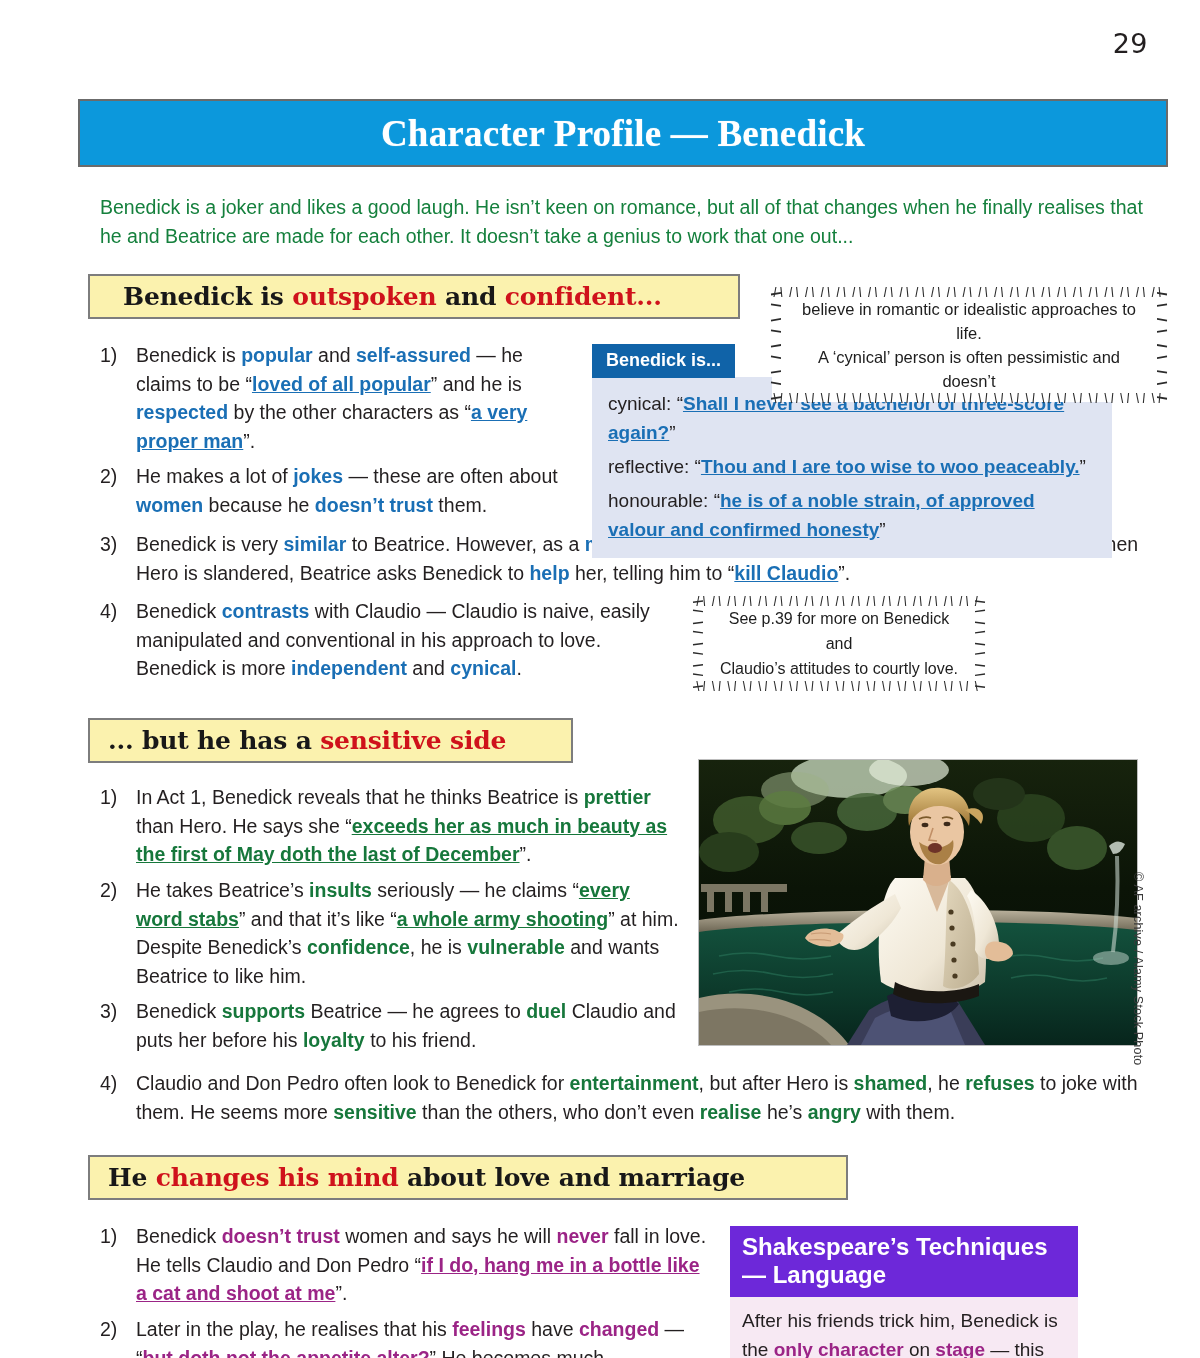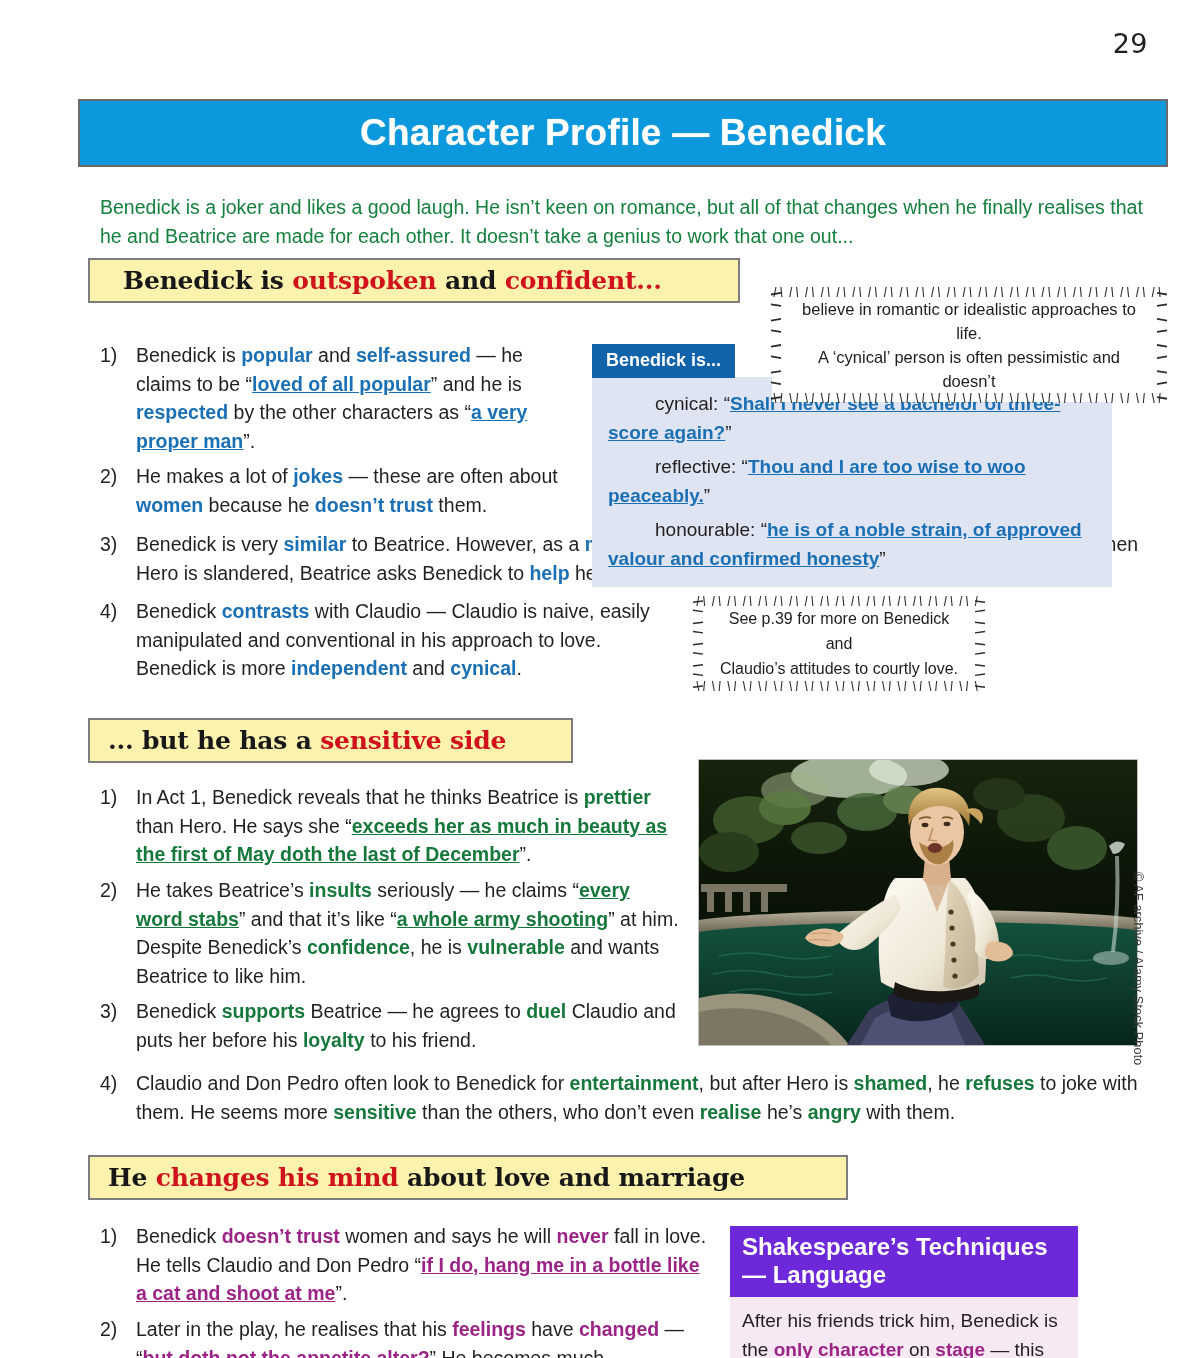--- a/index.html
+++ b/index.html
@@ -37,21 +37,21 @@
     width: 1090px;
     height: 68px;
     background: #0c98dc;
     border: 2px solid #6b6b6b;
     box-sizing: border-box;
     display: flex;
     align-items: center;
     justify-content: center;
   }
   .title-bar .title-text {
-    font-family: Liberation Sans, sans-serif;
+    font-family: Liberation Serif, serif;
     font-weight: bold;
     font-size: 37px;
     color: #ffffff;
     letter-spacing: 0.2px;
     text-shadow: 0 0 1px rgba(255,255,255,0.6);
   }
 
   
   .intro {
     position: absolute;
@@ -72,21 +72,21 @@
     display: flex;
     align-items: center;
     padding-left: 18px;
     font-family: "DejaVu Serif", serif;
     font-weight: bold;
     font-size: 25px;
     color: #181818;
     letter-spacing: -0.2px;
   }
   .sec-head .red { color: #cf121b; }
-  #sec-head-1 { left: 88px; top: 258px; width: 652px; height: 45px; padding-left: 33px; }
+  #sec-head-1 { left: 88px; top: 274px; width: 652px; height: 45px; padding-left: 33px; }
   #sec-head-2 { left: 88px; top: 718px; width: 485px; height: 45px; }
   #sec-head-3 { left: 88px; top: 1155px; width: 760px; height: 45px; }
 
   
   .pt {
     position: absolute;
     display: flex;
     font-size: 19.5px;
     line-height: 28.5px;
     color: #231f20;
@@ -127,21 +127,21 @@
   }
   #quote-box .qb-body {
     background: #dfe4f2;
     padding: 12px 16px 14px 16px;
     margin-top: -1px;
     font-size: 19px;
     line-height: 29px;
   }
   #quote-box .qb-line { margin-bottom: 5px; }
   #quote-box .qb-line:last-child { margin-bottom: 0; }
-  #quote-box .lbl { color: #231f20; margin-left: 47px; }
+  #quote-box .lbl { color: #231f20; }
 
   
   .note {
     position: absolute;
     font-family: "Liberation Sans", sans-serif;
     font-size: 16px;
     line-height: 23px;
     color: #1d1d1d;
     text-align: center;
     padding: 9px 22px;

